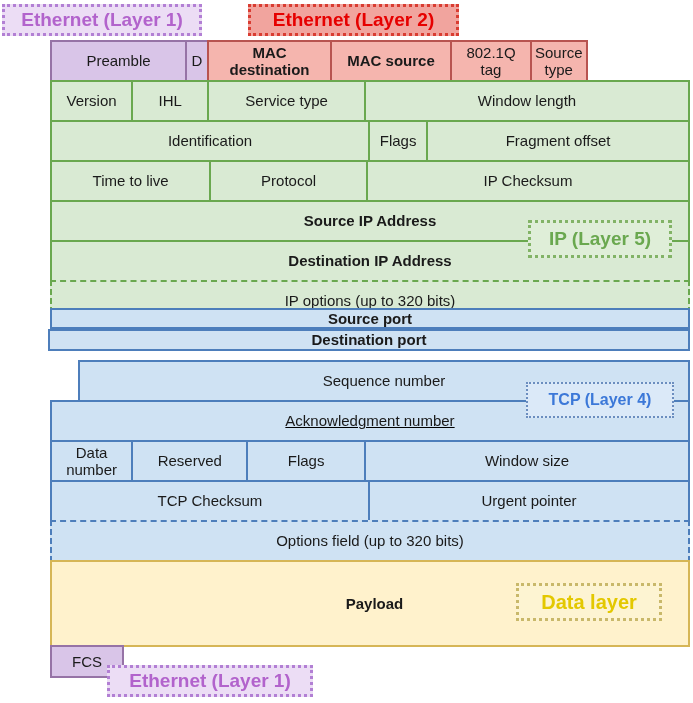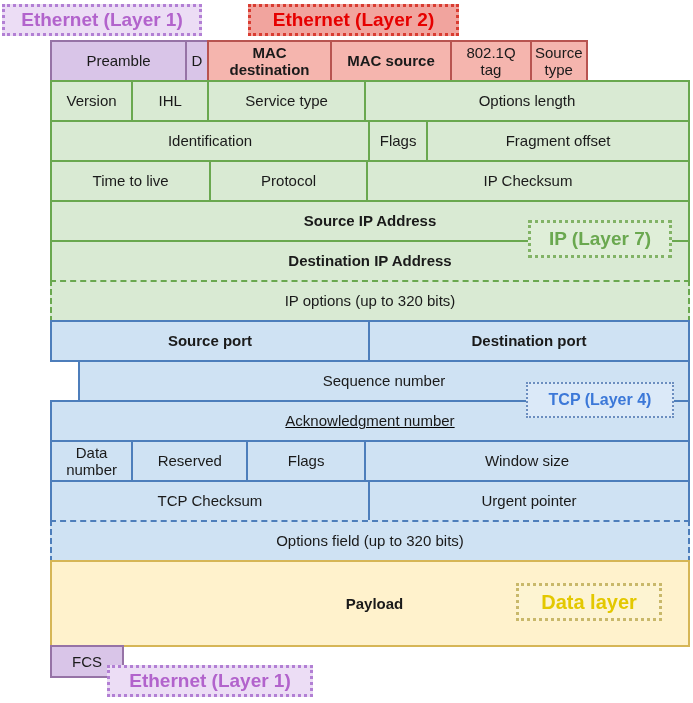--- a/index.html
+++ b/index.html
@@ -45,21 +45,21 @@
   .dashed { border-style: dashed; }
 
   
   .r-header  { top: 40px;  height: 42px; width: auto; }
   .r-g1 { top: 80px;  height: 42px; }
   .r-g2 { top: 120px; height: 42px; }
   .r-g3 { top: 160px; height: 42px; }
   .r-g4 { top: 200px; height: 42px; }
   .r-g5 { top: 240px; height: 42px; }
   .r-g6 { top: 280px; height: 42px; }
-  .r-b1 { top: 320px; height: 42px; }
+  .r-b1 { top: 308px; height: 36px; flex-direction: column; }
   .r-b2 { top: 360px; height: 42px; padding-left: 28px; }
   .r-b3 { top: 400px; height: 42px; text-decoration: underline; }
   .r-b4 { top: 440px; height: 42px; }
   .r-b5 { top: 480px; height: 42px; }
   .r-b6 { top: 520px; height: 42px; }
   .r-payload { top: 560px; height: 87px; }
   .r-fcs { top: 645px; height: 33px; width: 74px; }
 
   
   .w-preamble { flex: 0 0 137px; }
@@ -131,21 +131,21 @@
     <div class="cell red bold w-macd">MAC destination</div>
     <div class="cell red bold w-macs">MAC source</div>
     <div class="cell red w-dot1q">802.1Q tag</div>
     <div class="cell red w-ether">Source type</div>
   </div>
 
   <div class="row r-g1">
     <div class="cell green w-13">Version</div>
     <div class="cell green w-12">IHL</div>
     <div class="cell green w-25a">Service type</div>
-    <div class="cell green fill">Options length</div>
+    <div class="cell green fill">Window length</div>
   </div>
 
   <div class="row r-g2">
     <div class="cell green w-50">Identification</div>
     <div class="cell green w-flag">Flags</div>
     <div class="cell green fill">Fragment offset</div>
   </div>
 
   <div class="row r-g3">
     <div class="cell green w-25b">Time to live</div>
@@ -197,18 +197,18 @@
   <div class="row r-payload">
     <div class="cell yellow bold fill">Payload</div>
   </div>
 
   <div class="row r-fcs">
     <div class="cell purple fill">FCS</div>
   </div>
 
   <div class="tag tag-eth1-top">Ethernet (Layer 1)</div>
   <div class="tag tag-eth2-top">Ethernet (Layer 2)</div>
-  <div class="tag tag-ip">IP (Layer 7)</div>
+  <div class="tag tag-ip">IP (Layer 5)</div>
   <div class="tag tag-tcp">TCP (Layer 4)</div>
   <div class="tag tag-data">Data layer</div>
   <div class="tag tag-eth1-bottom">Ethernet (Layer 1)</div>
 
 </div>
 
 </body></html>

